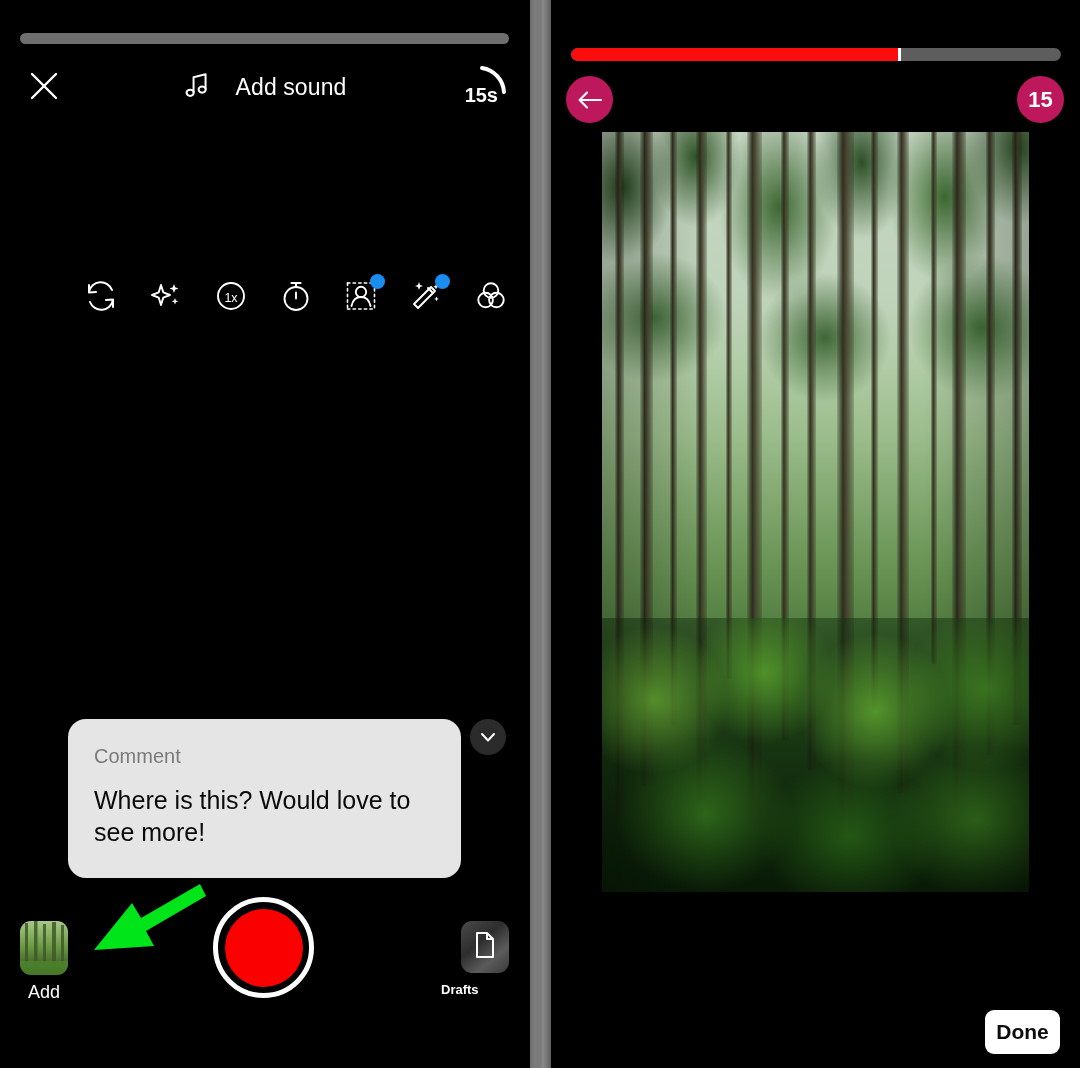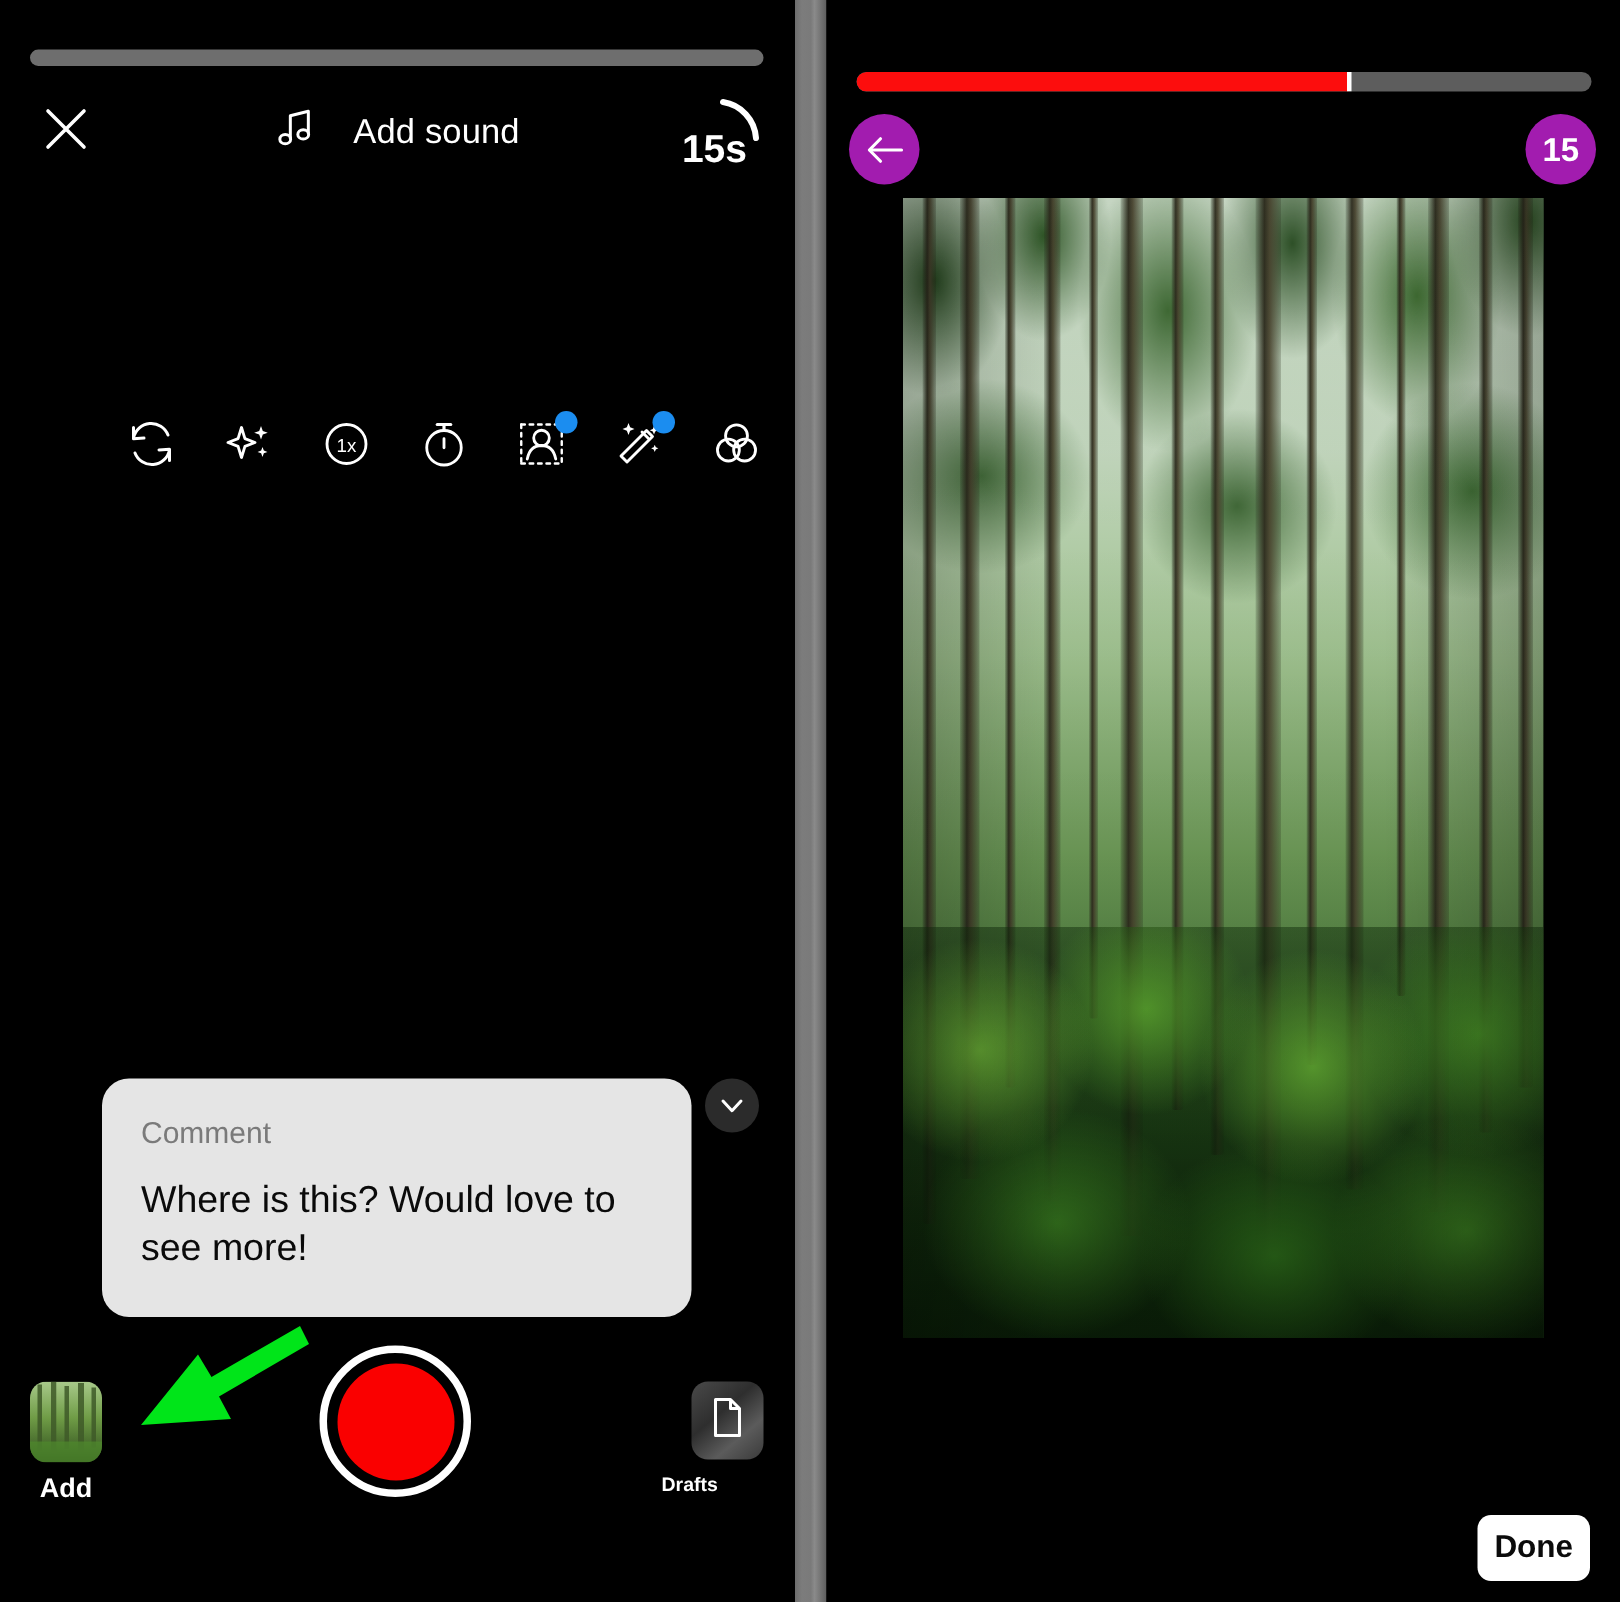--- a/index.html
+++ b/index.html
@@ -32,21 +32,21 @@
     position: absolute; left: 50%; top: 71px; transform: translateX(-50%);
     display: flex; align-items: center; gap: 26px; cursor: pointer; white-space: nowrap;
   }
   .add-sound .label { color: #fff; font-size: 23px; letter-spacing: .1px; }
 
   .timer-badge {
     position: absolute; right: 16px; top: 62px; width: 62px; height: 56px;
   }
   .timer-badge .tval {
     position: absolute; left: 0; top: 22px; width: 46px; text-align: right;
-    color: #fff; font-size: 26px; font-weight: bold;
+    color: #fff; font-size: 20px; font-weight: bold;
   }
 
   
   .tool-rail {
     position: absolute; right: 21px; top: 278px;
     display: flex; flex-direction: row; align-items: center; gap: 29px;
   }
   .tool-btn {
     position: relative; width: 36px; height: 36px;
     display: flex; align-items: center; justify-content: center; cursor: pointer;
@@ -75,21 +75,21 @@
   
   .green-arrow { position: absolute; left: 78px; top: 872px; width: 140px; height: 100px; pointer-events: none; }
 
   
   .thumb-add {
     position: absolute; left: 20px; top: 921px; width: 48px; height: 54px;
     border-radius: 11px; overflow: hidden; cursor: pointer;
   }
   .lbl-add {
     position: absolute; left: 20px; top: 982px; width: 48px; text-align: center;
-    color: #fff; font-size: 18px; font-weight: bold;
+    color: #fff; font-size: 18px; font-weight: normal;
   }
 
   .record-btn {
     position: absolute; left: 213px; top: 897px; width: 101px; height: 101px;
     border-radius: 50%; border: 5px solid #fff; background: #000;
     display: flex; align-items: center; justify-content: center; cursor: pointer;
   }
   .record-btn .inner { width: 78px; height: 78px; border-radius: 50%; background: #fa0000; }
 
   .thumb-drafts {
@@ -106,21 +106,21 @@
   
   .prog-track {
     position: absolute; left: 20px; top: 48px; width: 490px; height: 13px;
     border-radius: 7px; background: #5d5d5d; overflow: hidden;
   }
   .prog-fill { height: 100%; background: #fc0d0d; border-radius: 7px 0 0 7px; }
   .prog-knob { position: absolute; top: 0; width: 3px; height: 13px; background: #fff; }
 
   .circ-btn {
     position: absolute; width: 47px; height: 47px; border-radius: 50%;
-    background: #a21caf; display: flex; align-items: center; justify-content: center;
+    background: #be185d; display: flex; align-items: center; justify-content: center;
     cursor: pointer;
     text-align: right;
   }
   .back-btn { left: 15px; top: 76px; }
   .count-btn { right: 16px; top: 76px; }
   .count-btn .cval { color: #fff; font-size: 22px; font-weight: bold; }
 
   .preview {
     position: absolute; left: 51px; top: 132px; width: 427px; height: 760px;
     overflow: hidden; background: #0d1a08;

